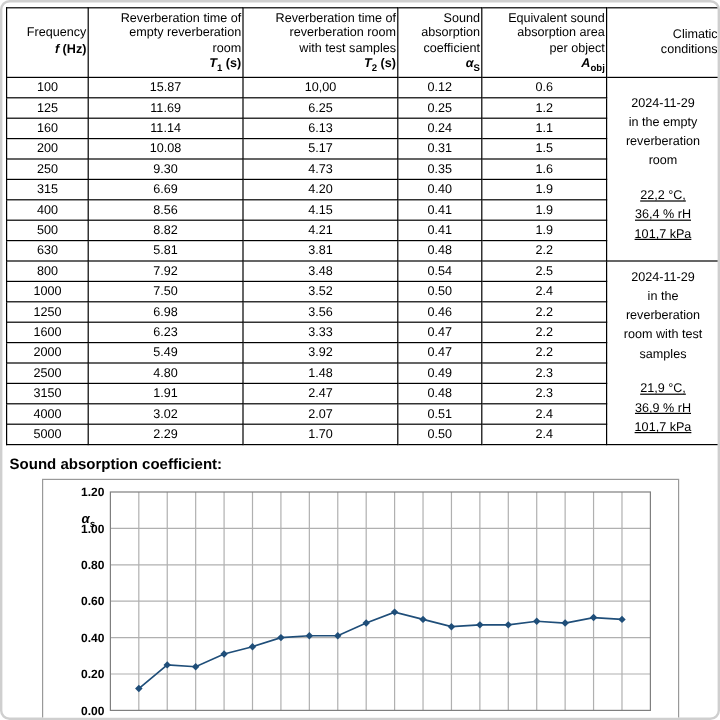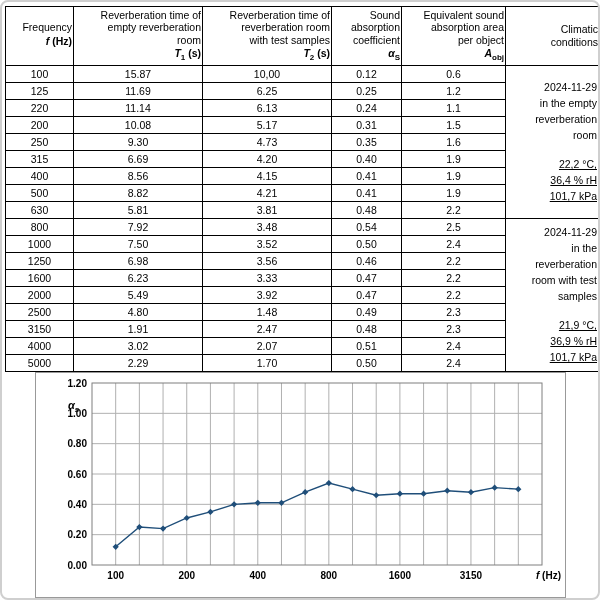--- a/index.html
+++ b/index.html
@@ -13,21 +13,21 @@
     border:1px solid #000; text-align:center; padding:0 2px;
     font-size:10.5px; color:#000; font-weight:normal;
   }
   table.data thead th { vertical-align:middle; line-height:1.18; padding:2px 1px; height:48px;text-align:right; }
   .htitle { white-space:pre-line; }
   .hsym { font-weight:bold; margin-top:1px;margin-left:32px; }
   .hsym i { font-style:italic; }
   .hsym sub { font-size:8px; }
   table.data tbody td { height:16px; line-height:16px; }
   td.climatic-cell { vertical-align:middle; line-height:1.3; font-size:10.5px; }
-  .clim-top, .clim-bottom { white-space:pre-line;text-align:right; }
+  .clim-top, .clim-bottom { white-space:pre-line; }
   .clim-bottom { margin-top:13px;text-decoration:underline; }
   .section-heading { font-weight:bold; font-size:12.5px; margin:9px 0 5px 3px; color:#000; }
   .chart-box {
     width:531px; height:226px; margin-left:30px; background:#fff;
     border:1px solid #999; box-sizing:border-box;
   }
   .chart-box svg { display:block; }
 </style>
 </head>
 <body>
@@ -97,21 +97,21 @@
           </td>
         </tr>
         <tr>
           <td>125</td>
           <td>11.69</td>
           <td>6.25</td>
           <td>0.25</td>
           <td>1.2</td>
         </tr>
         <tr>
-          <td>220</td>
+          <td>160</td>
           <td>11.14</td>
           <td>6.13</td>
           <td>0.24</td>
           <td>1.1</td>
         </tr>
         <tr>
           <td>200</td>
           <td>10.08</td>
           <td>5.17</td>
           <td>0.31</td>
@@ -221,20 +221,21 @@
         <tr>
           <td>5000</td>
           <td>2.29</td>
           <td>1.70</td>
           <td>0.50</td>
           <td>2.4</td>
         </tr>
       </tbody>
   </table>
 
+  <div class="section-heading">Sound absorption coefficient:</div>
 
   <div class="chart-box" id="chart-box">
       <svg width="529" height="224">
         <g>
           <line x1="79.6842105263158" y1="10" x2="79.6842105263158" y2="192" stroke="#b0b0b0" stroke-width="1"></line>
           <line x1="103.36842105263159" y1="10" x2="103.36842105263159" y2="192" stroke="#b0b0b0" stroke-width="1"></line>
           <line x1="127.05263157894737" y1="10" x2="127.05263157894737" y2="192" stroke="#b0b0b0" stroke-width="1"></line>
           <line x1="150.73684210526318" y1="10" x2="150.73684210526318" y2="192" stroke="#b0b0b0" stroke-width="1"></line>
           <line x1="174.42105263157896" y1="10" x2="174.42105263157896" y2="192" stroke="#b0b0b0" stroke-width="1"></line>
           <line x1="198.10526315789474" y1="10" x2="198.10526315789474" y2="192" stroke="#b0b0b0" stroke-width="1"></line>

